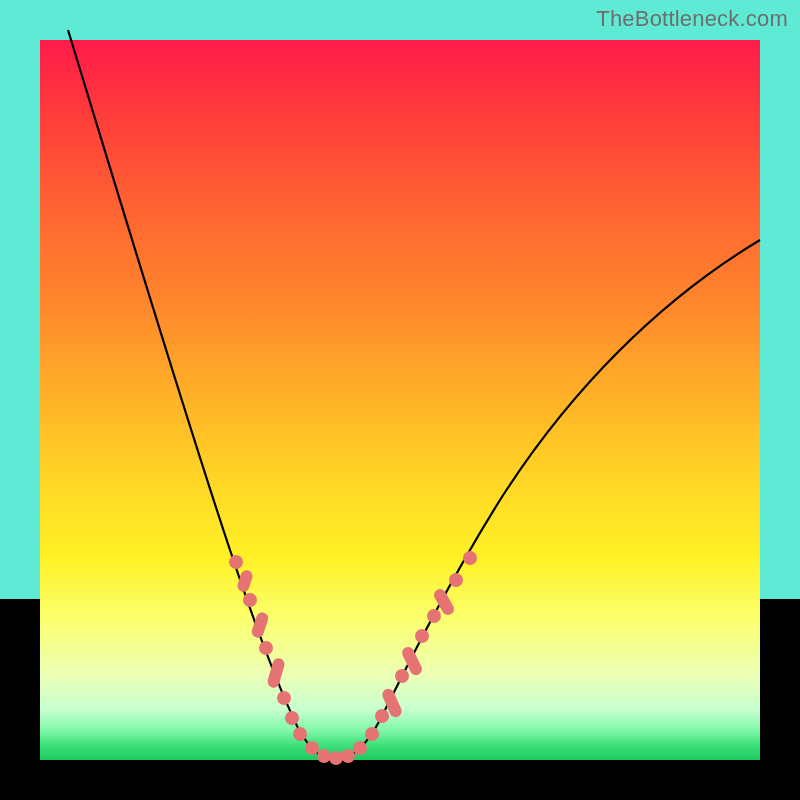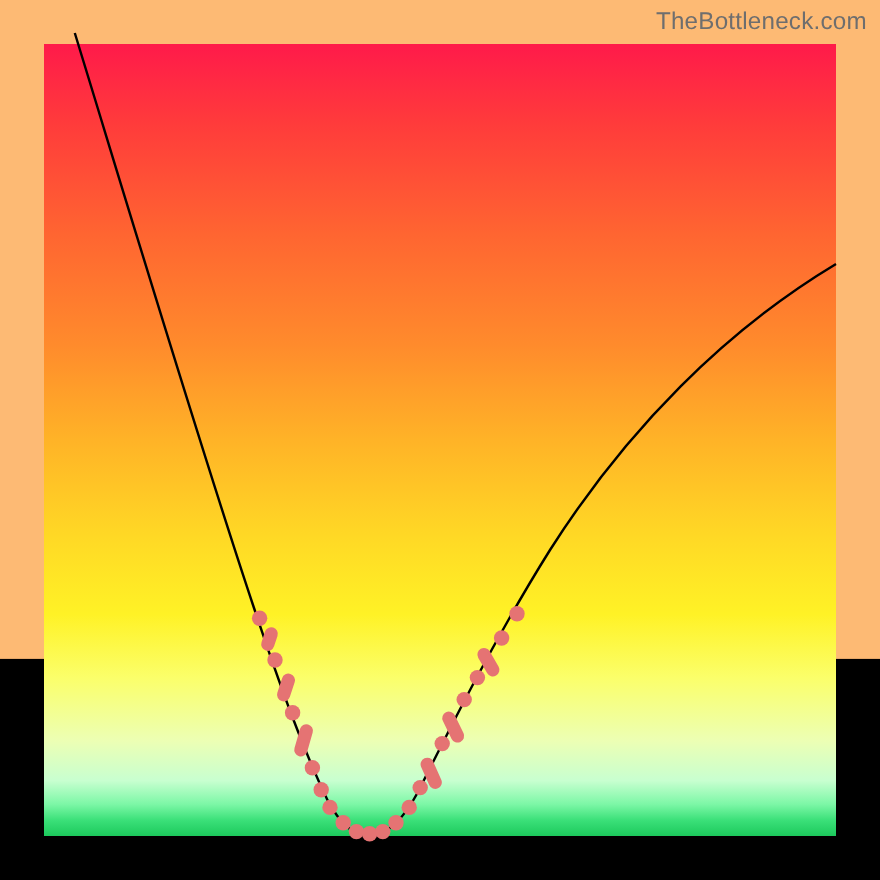--- a/index.html
+++ b/index.html
@@ -8,21 +8,21 @@
     width: 800px;
     height: 800px;
     overflow: hidden;
     background: #000;
     font-family: Arial, Helvetica, sans-serif;
   }
   .frame {
     position: relative;
     width: 800px;
     height: 599px;
-    background: #fdba74;
+    background: #5eead4;
   }
   .plot-area {
     position: absolute;
     left: 40px;
     top: 40px;
     width: 720px;
     height: 720px;
     background: linear-gradient(to bottom,
       #ff1a4a 0%,
       #ff3b3b 10%,

